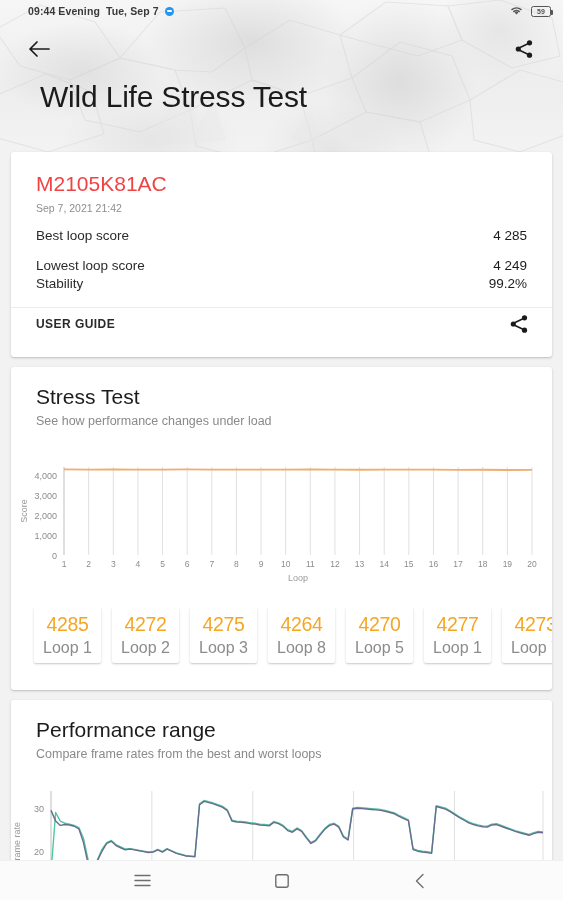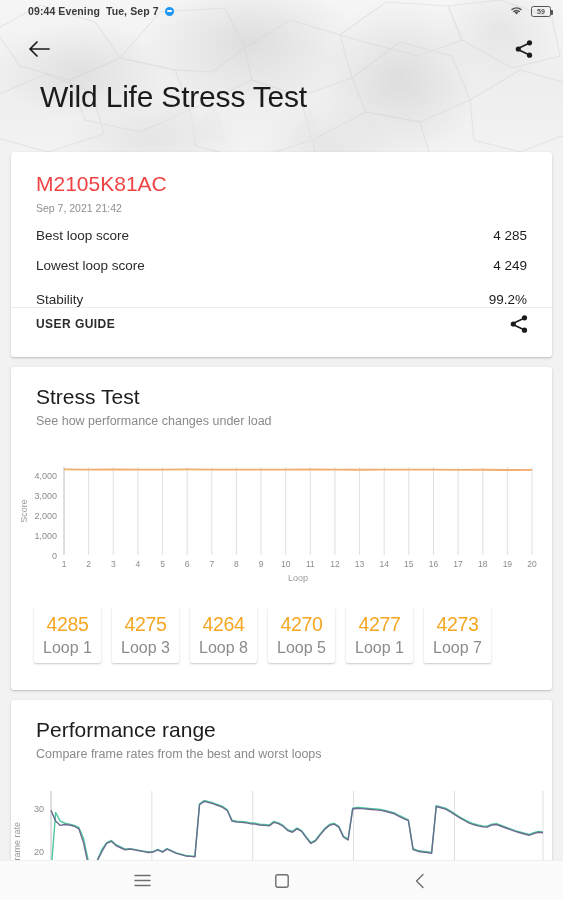--- a/index.html
+++ b/index.html
@@ -86,21 +86,21 @@
   .device-date { position:absolute; left:25px; top:50px; font-size:10.5px; color:#8e8e8e; }
 
   .stat-row {
     position: absolute; left: 25px; width: 491px; height: 30px;
     display: flex; align-items: center; justify-content: space-between;
     font-size: 13.5px; color: #2b2b2b;
   }
   .stat-row .v { color:#1c1c1c; }
   #stat-0 { top: 68px; }
   #stat-1 { top: 98px; }
-  #stat-2 { top: 132px; justify-content: space-between; }
+  #stat-2 { top: 116px; justify-content: space-between; }
 
   .card-divider {
     position:absolute; left:0; right:0; height:1px; background:#ececec;
   }
   .userguide {
     position:absolute; left:25px; top:165px;
     font-size:12px; font-weight:700; color:#2b2b2b; letter-spacing:.45px;
     cursor:pointer;
   }
   .card-share {
@@ -290,20 +290,24 @@
           <polyline points="53,12.299999999999997 77.63157894736842,12.560000000000002 102.26315789473685,12.5 126.89473684210526,12.719999999999999 151.5263157894737,12.599999999999994 176.15789473684208,12.459999999999994 200.78947368421052,12.539999999999992 225.42105263157893,12.64 250.05263157894737,12.579999999999998 274.6842105263158,12.679999999999993 299.31578947368416,12.52000000000001 323.94736842105266,12.620000000000005 348.57894736842104,12.760000000000005 373.2105263157895,12.599999999999994 397.84210526315786,12.700000000000003 422.4736842105263,12.560000000000002 447.10526315789474,12.840000000000003 471.7368421052632,12.739999999999995 496.36842105263156,13.019999999999996 521,12.799999999999997" fill="none" stroke="#f0ad6e" stroke-width="1.8"></polyline>
         </svg>
     </div>
 
     <div class="loops" id="loops-row">
         <div class="loop-tile">
           <div class="loop-score">4285</div>
           <div class="loop-label">Loop 1</div>
         </div>
         <div class="loop-tile">
+          <div class="loop-score">4272</div>
+          <div class="loop-label">Loop 2</div>
+        </div>
+        <div class="loop-tile">
           <div class="loop-score">4275</div>
           <div class="loop-label">Loop 3</div>
         </div>
         <div class="loop-tile">
           <div class="loop-score">4264</div>
           <div class="loop-label">Loop 8</div>
         </div>
         <div class="loop-tile">
           <div class="loop-score">4270</div>
           <div class="loop-label">Loop 5</div>

